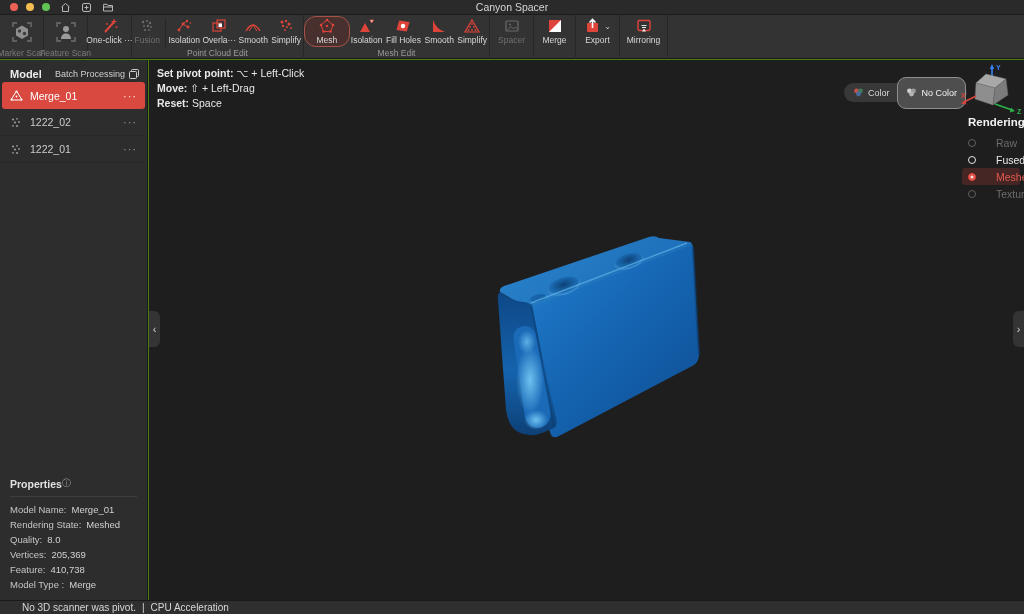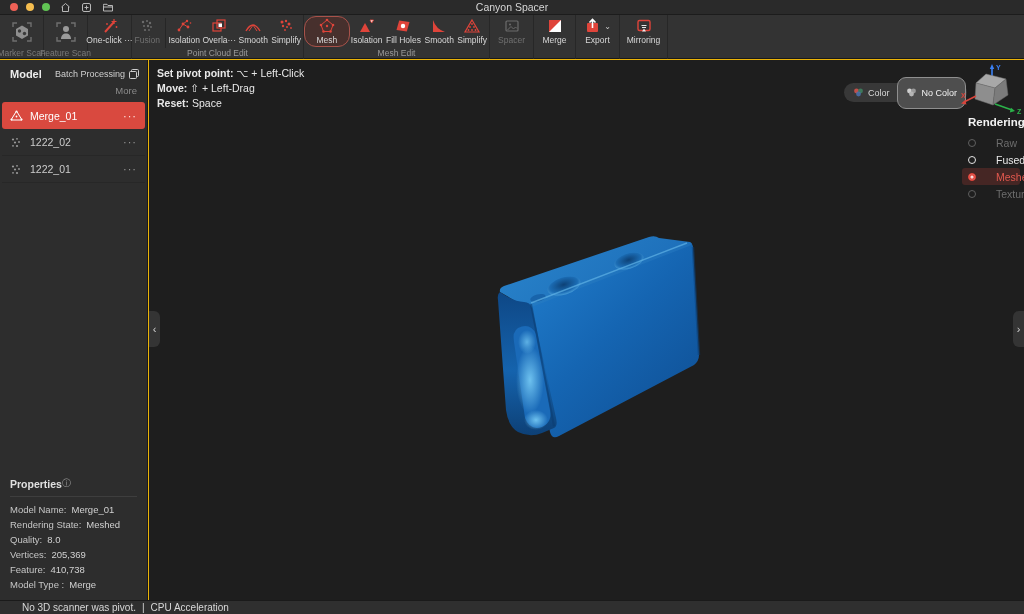--- a/index.html
+++ b/index.html
@@ -1,18 +1,18 @@
 <!DOCTYPE html>
 <html><head>
 <meta charset="utf-8">
 <style>
   * { margin:0; padding:0; box-sizing:border-box; }
   html,body { width:1024px; height:614px; overflow:hidden; background:#1f1f1f;
     font-family:"Liberation Sans", sans-serif; -webkit-font-smoothing:antialiased; }
-  .app { position:relative; width:1024px; height:614px; background:#eab308; color:#ddd; }
+  .app { position:relative; width:1024px; height:614px; background:#4d7c0f; color:#ddd; }
 
   
   .titlebar { position:absolute; top:0; left:0; width:100%; height:15px;
     background:#2a2a2a; border-bottom:1px solid #1c1c1c; display:flex; align-items:center; }
   .tl { width:8px; height:8px; border-radius:50%; margin-left:8px; }
   .tl.red{ background:#ee6156; margin-left:10px;} .tl.yellow{background:#f5bd4f;} .tl.green{background:#61c454;}
   .tbicon { margin-left:10px; color:#b8b8b8; font-size:11px; line-height:11px; height:12px; display:flex; align-items:center;}
   .win-title { position:absolute; left:0; right:0; text-align:center; font-size:10.5px; color:#d6d6d6; pointer-events:none;}
 
   
@@ -332,21 +332,20 @@
     <div class="sb-header">
       <span class="sb-title">Model</span>
       <span class="sb-batch">
         <span>Batch Processing</span>
         <svg width="10" height="10" viewBox="0 0 10 10">
           <rect x="2.5" y="0.5" width="7" height="7" rx="1" fill="none" stroke="#cfcfcf"></rect>
           <rect x="0.5" y="2.5" width="7" height="7" rx="1" fill="#2d2d2d" stroke="#cfcfcf"></rect>
         </svg>
       </span>
     </div>
-    <div class="sb-more">More</div>
 
     <div class="sb-item selected">
       <svg width="13" height="11" viewBox="0 0 13 11">
         <path d="M6.5 1 L12 10 H1 Z" fill="none" stroke="#ffffff" stroke-width="1"></path>
         <g fill="#ffffff">
             <circle cx="6.5" cy="1.5" r="1"></circle>
             <circle cx="1.5" cy="9.5" r="1"></circle>
             <circle cx="11.5" cy="9.5" r="1"></circle>
             <circle cx="6.5" cy="6.5" r="0.9"></circle>
           </g>

